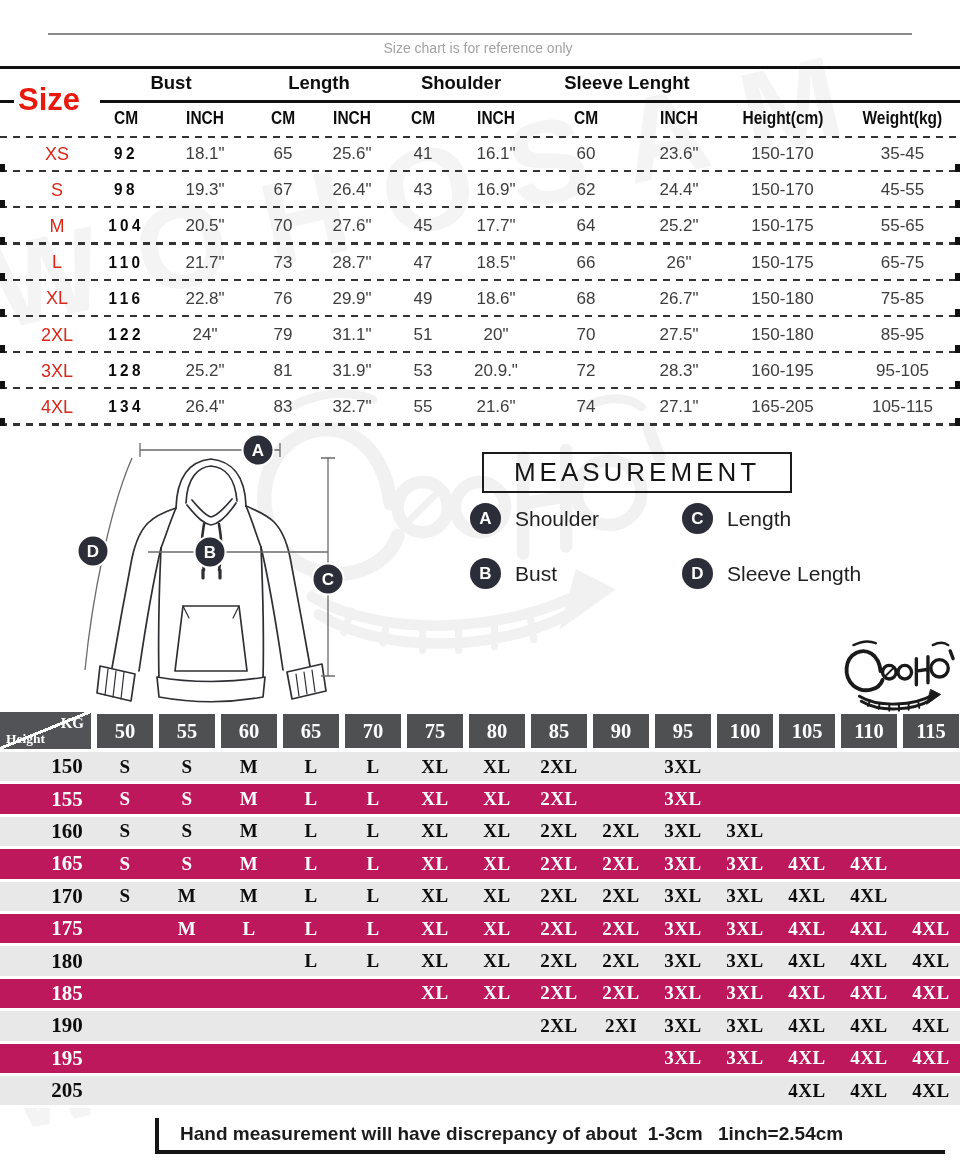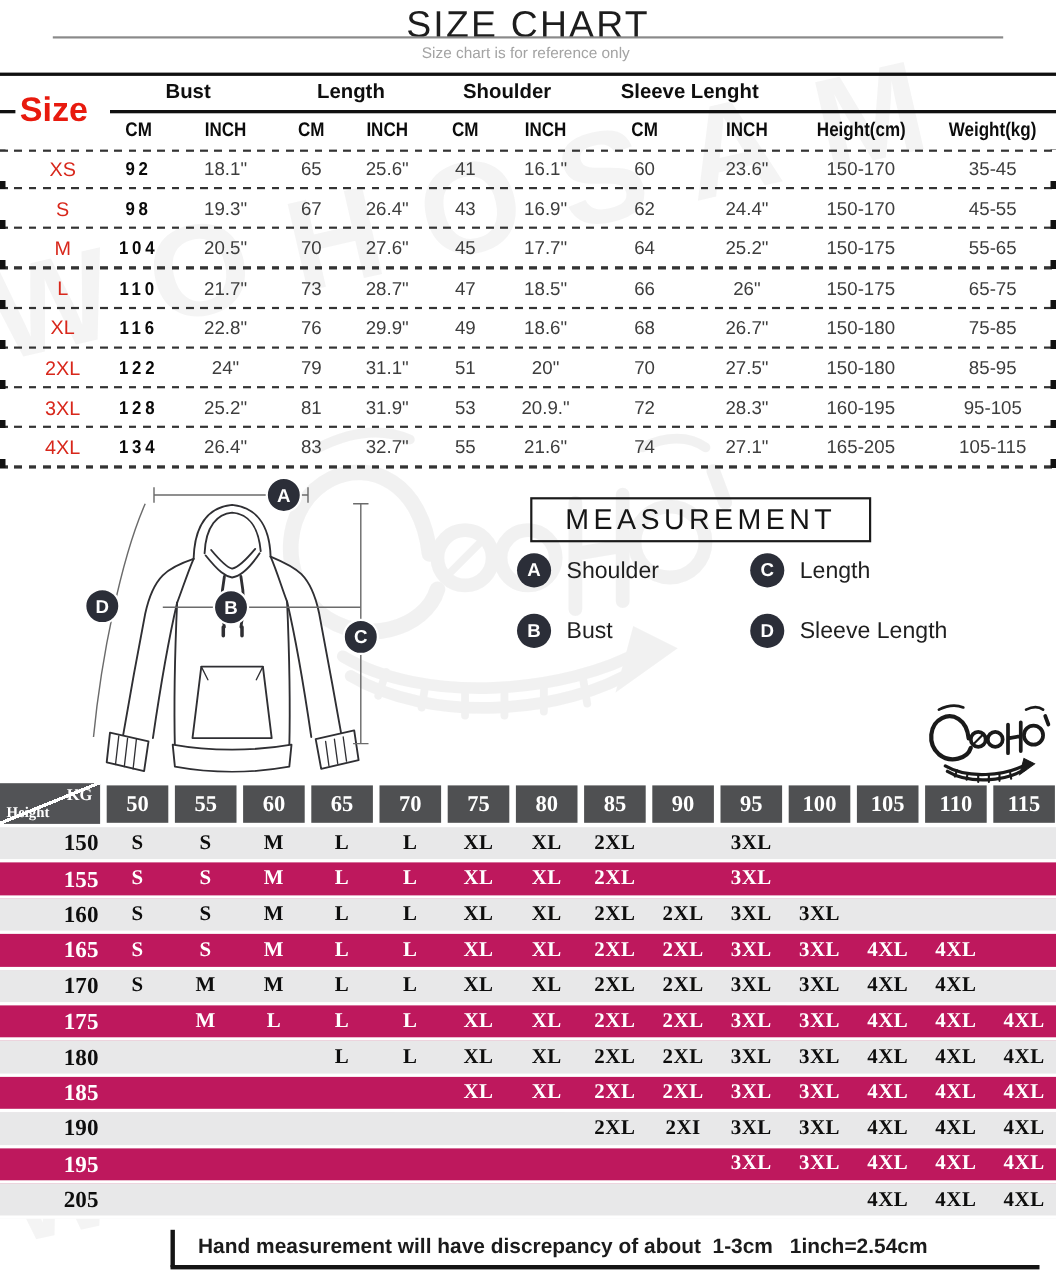--- a/index.html
+++ b/index.html
@@ -56,21 +56,21 @@
   .mrow{display:grid;grid-template-columns:94px repeat(14,62px);font-family:Liberation Serif, serif;}
   .mhead .wcell{height:34px;margin:2px 3px 4px;background:#4f5052;color:#fff;font-weight:bold;
         font-size:20.5px;display:flex;align-items:center;justify-content:center;}
   .corner{position:relative;height:37px;margin:0 3px 3px 0;
         background:linear-gradient(to bottom right,#525356 0,#525356 calc(50% - 2px),#fff calc(50% - 2px),#fff calc(50% + 1px),#525356 calc(50% + 1px));}
   .corner .kg{position:absolute;top:3px;right:7px;color:#fff;font-weight:bold;font-size:15px;}
   .corner .ht{position:absolute;bottom:2px;left:6px;color:#fff;font-weight:bold;font-size:13.5px;}
   .drow{height:32.4px;box-sizing:border-box;border-bottom:3px solid #fff;align-items:center;}
   .drow.light{background:#e8e8e9;color:#0d0d0d;}
   .drow.dark{background:#be185d;color:#fff;}
-  .hlabel{font-weight:bold;font-size:21px;padding-left:58px;}
+  .hlabel{font-weight:bold;font-size:21px;padding-left:40px;text-align:center;}
   .mcell{text-align:center;font-weight:bold;font-size:19px;letter-spacing:.5px;}
   
   #footer{left:0;top:1116px;width:960px;height:40px;}
   .f-left{left:155px;top:2px;width:3.5px;height:34px;background:#141414;}
   .f-bottom{left:155px;top:34px;width:790px;height:3.5px;background:#141414;}
   .f-note{left:180px;top:7px;font-weight:bold;font-size:19px;color:#1b1b1b;white-space:pre;}
   .f-conv{left:718px;top:7px;font-weight:bold;font-size:19px;color:#1b1b1b;text-align:center;}
   svg text{font-family:"Liberation Sans",sans-serif;}
 </style>
 </head>
@@ -98,21 +98,20 @@
     </symbol>
   </svg>
 
   <div class="abs wm wm1">WOHOSAM</div>
   <svg class="abs wm-logo" style="left:240px;top:360px" width="430" height="330">
       <use href="#woho-logo"></use>
     </svg>
   <div class="abs wm wm2">WOHOSAM</div>
   <div class="abs wm wm3">WOHOSAM</div>
 
-  <div class="abs title">SIZE CHART</div>
   <div class="abs title-rule"></div>
   <div class="abs subtitle">Size chart is for reference only</div>
 
   <div id="size-table" class="abs">
     <div class="abs topline"></div>
     <div class="abs size-word">Size</div>
     <div class="abs size-dash"></div>
     <div class="abs hdr-rule"></div>
 
     <div class="abs sgrid ghead">

